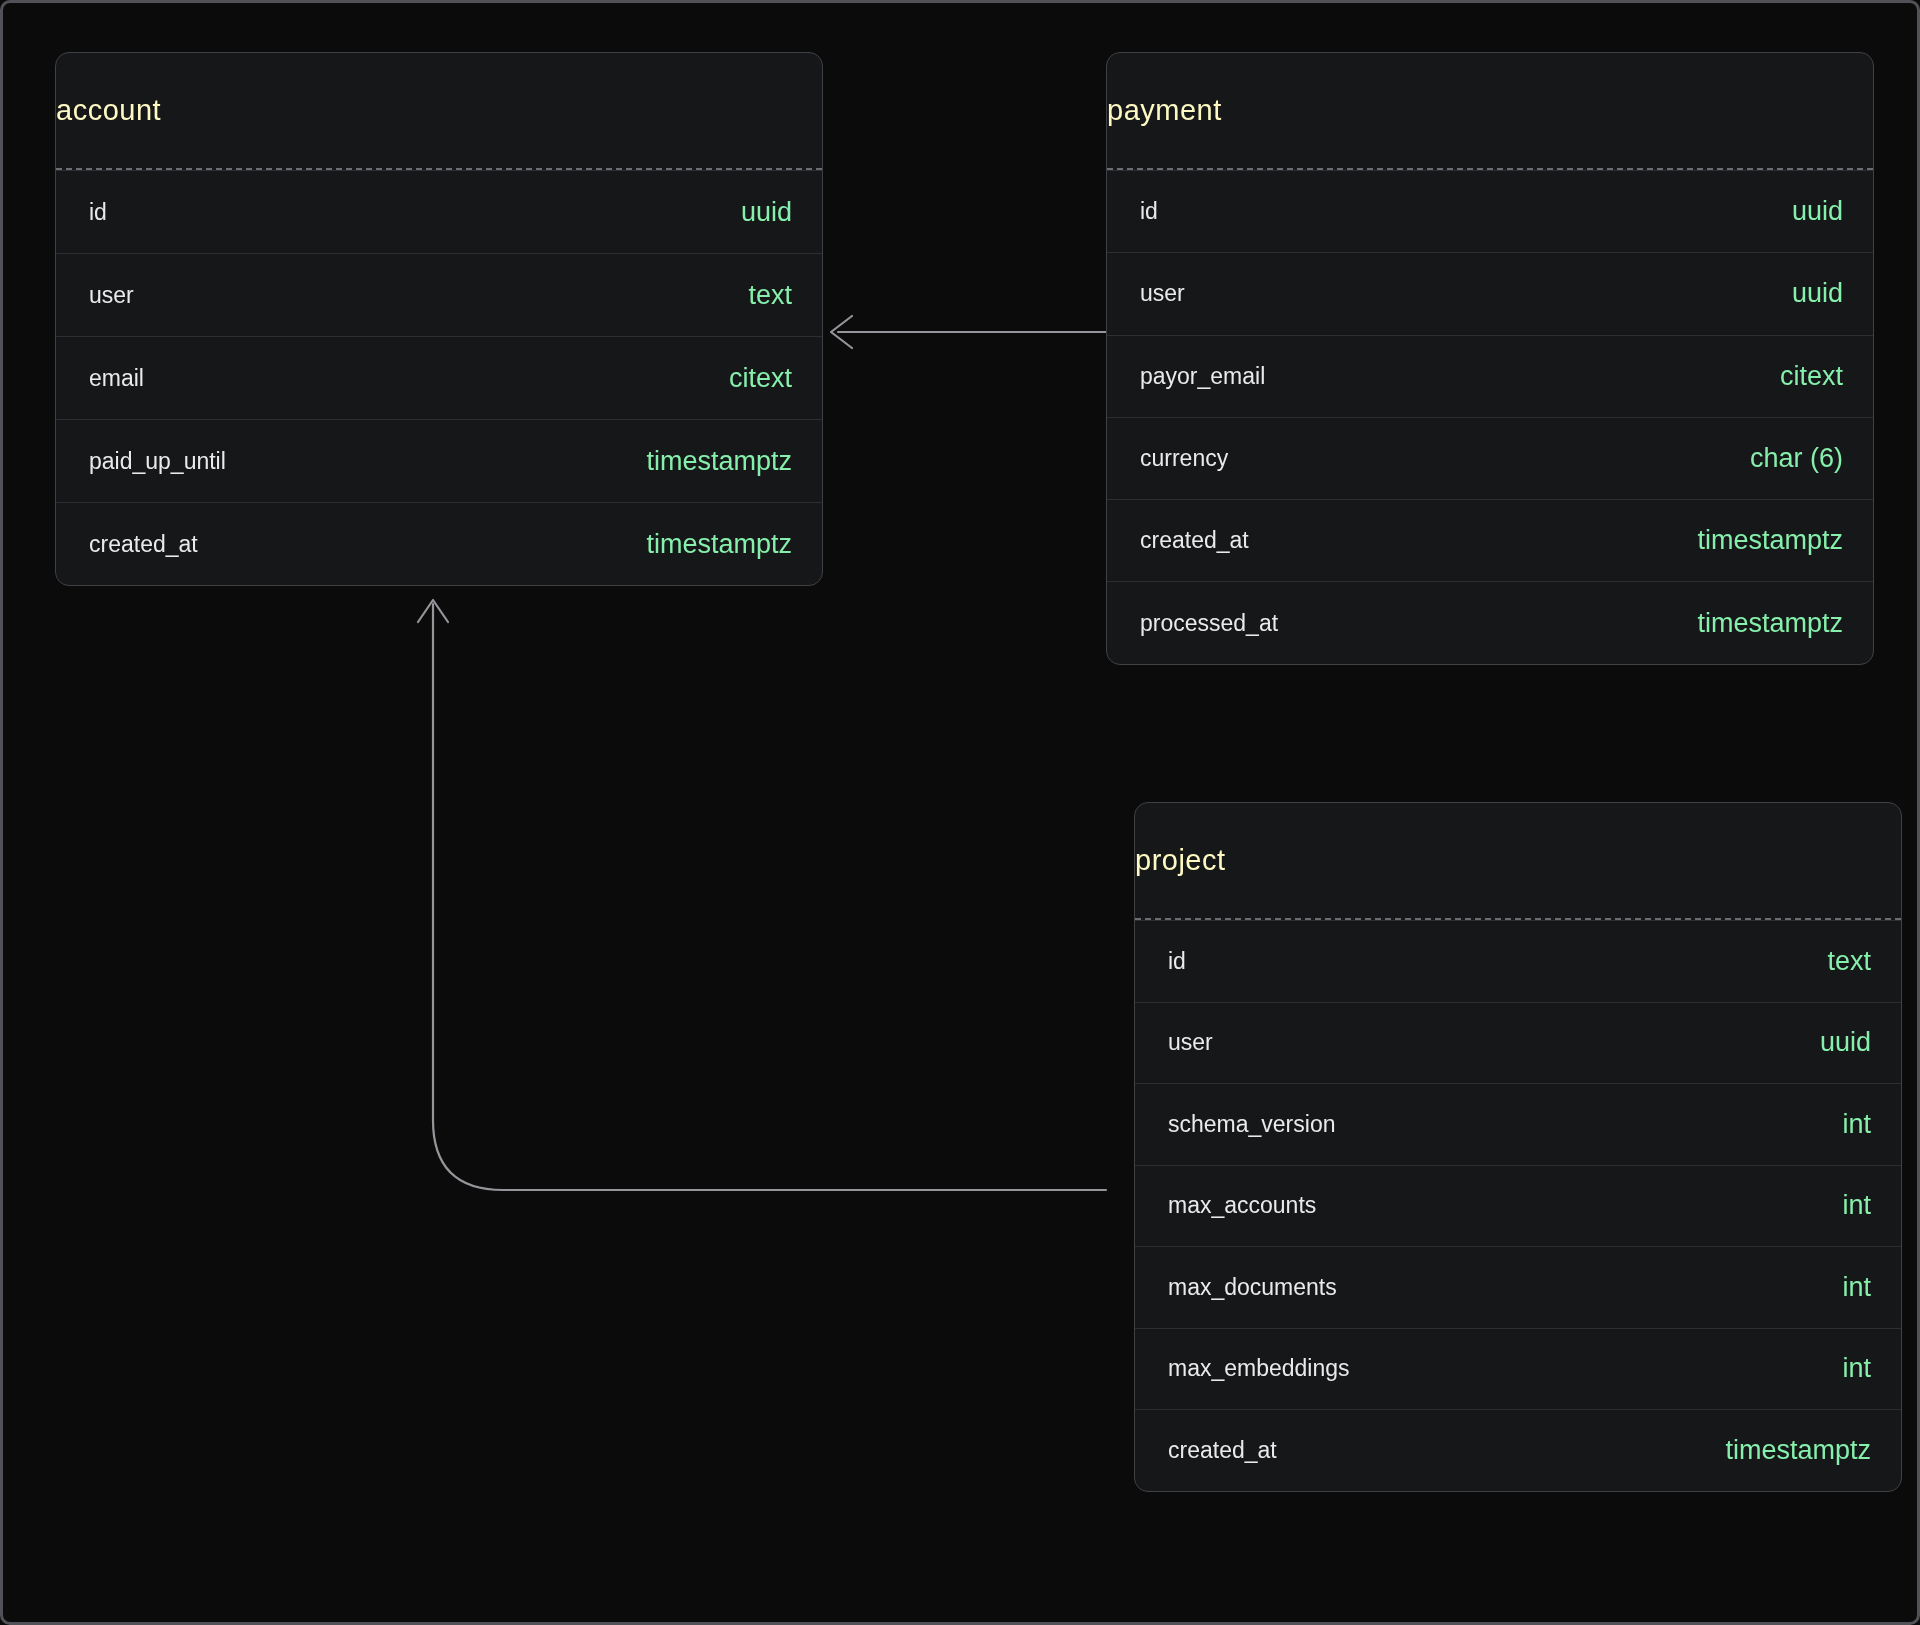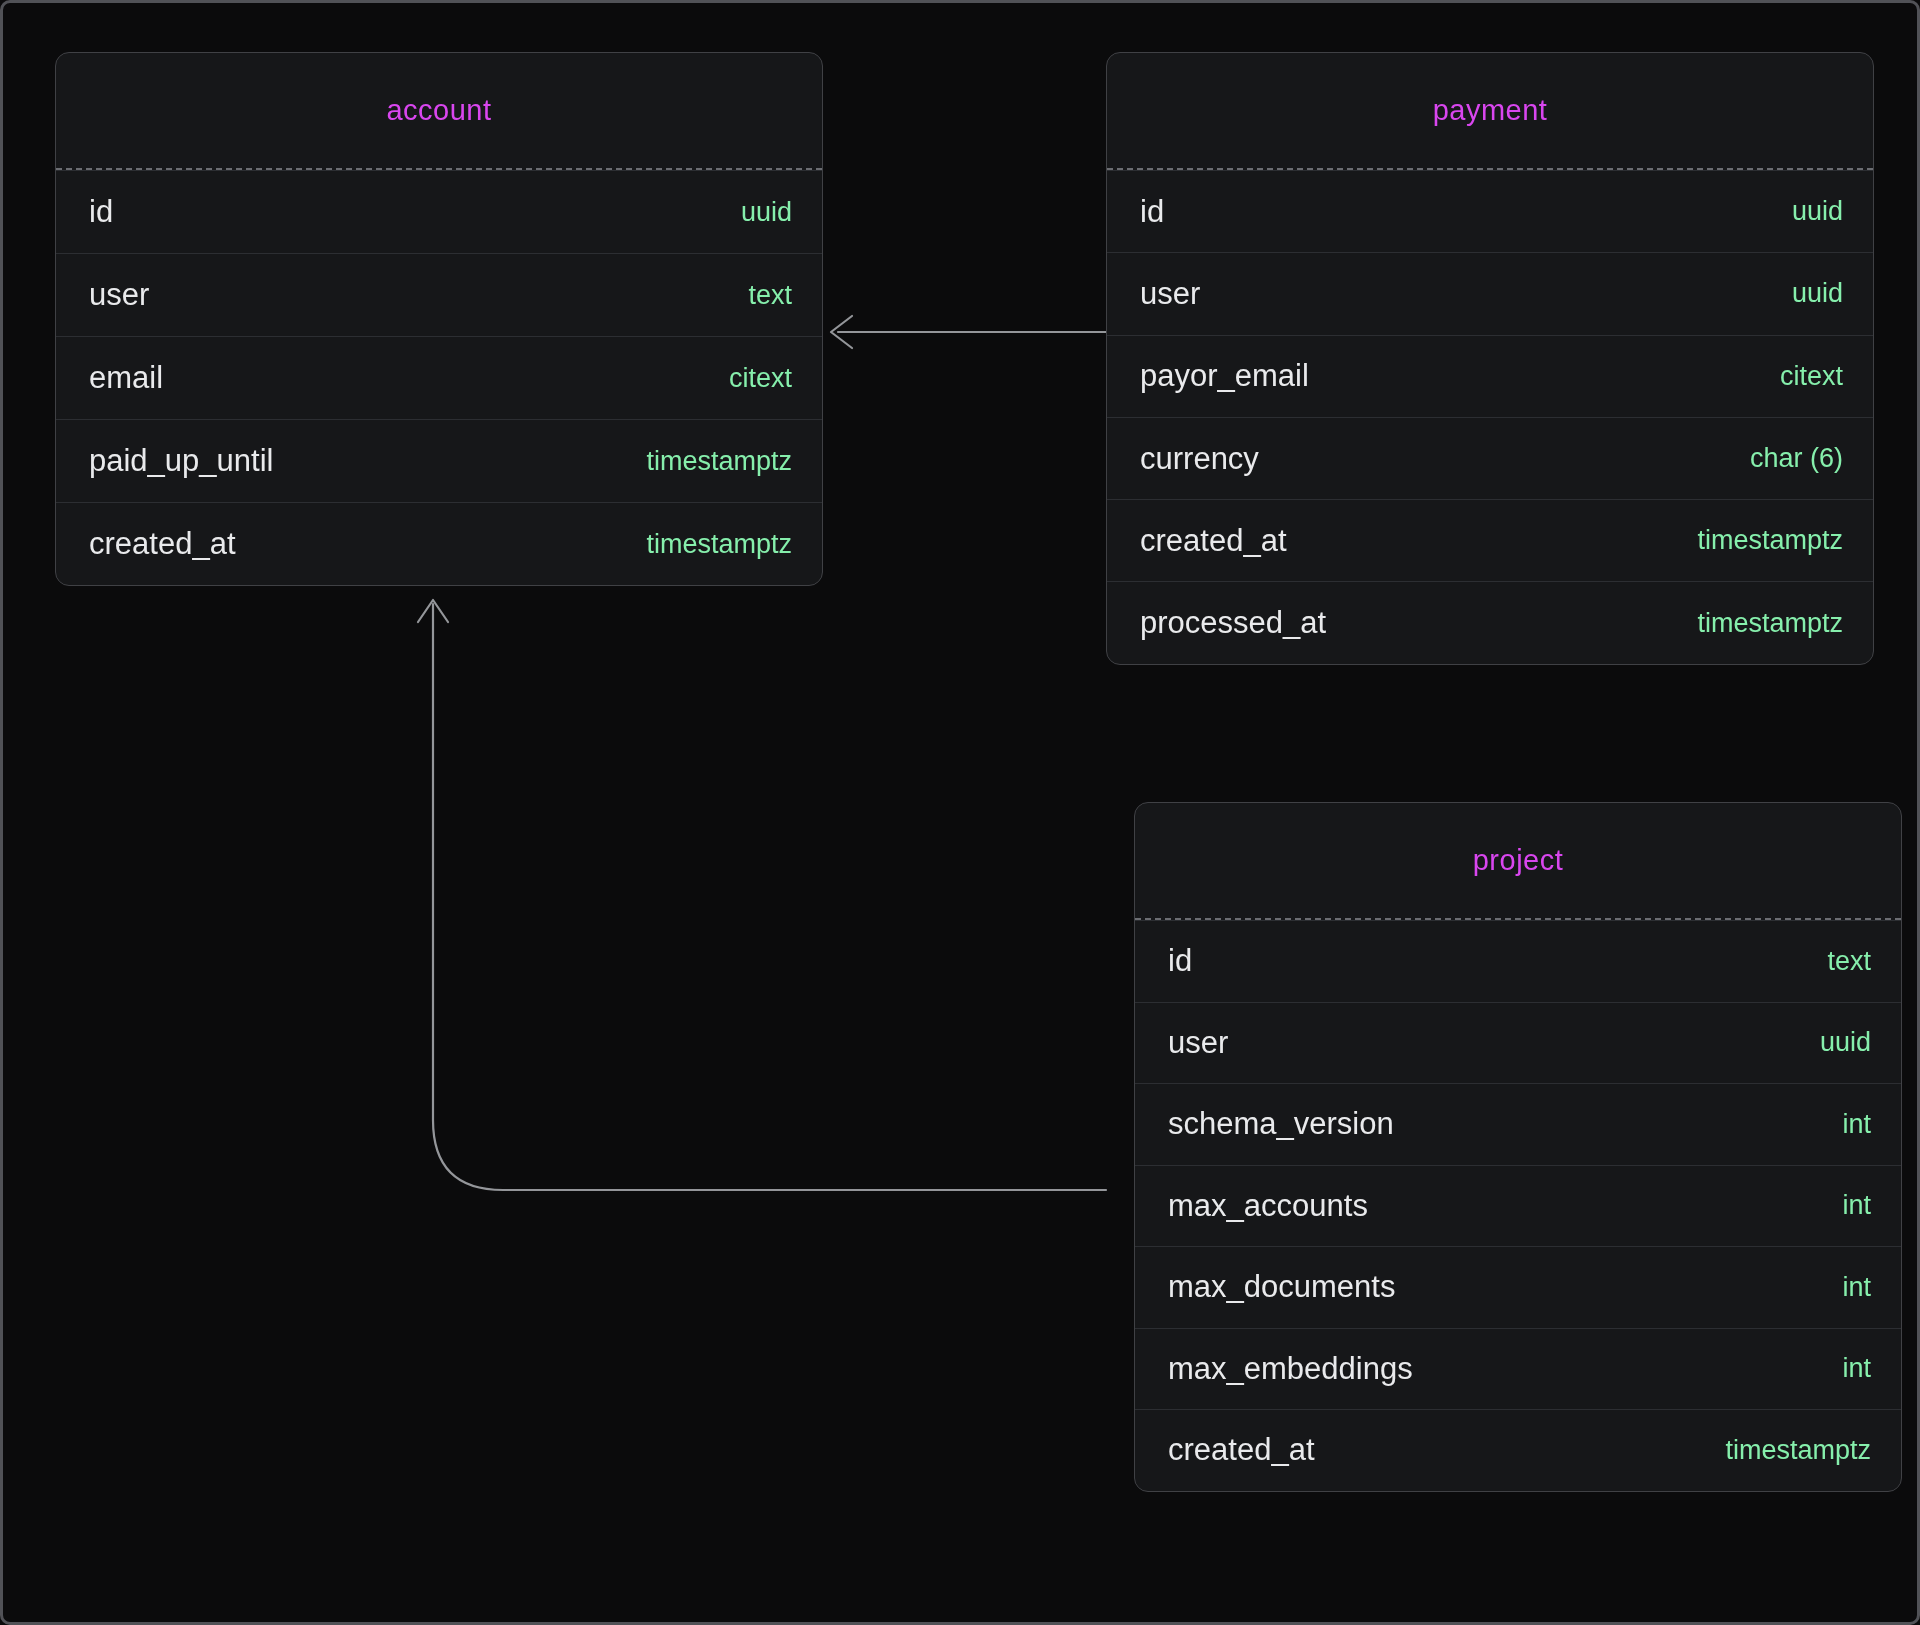--- a/index.html
+++ b/index.html
@@ -34,40 +34,40 @@
     background: #161719;
     border: 1.5px solid #404145;
     border-radius: 14px;
     box-sizing: border-box;
     z-index: 2;
   }
   .table-head {
     height: 115px;
     display: flex;
     align-items: center;
-    justify-content: center;
+    justify-content: flex-start;
     font-size: 29px;
     letter-spacing: 0.5px;
-    color: #d946ef;
+    color: #fef9c3;
     border-bottom: 2px dashed #6b6d72;
     cursor: grab;
   }
   .trow {
     height: var(--rh);
     display: flex;
     align-items: center;
     justify-content: space-between;
     padding: 0 30px 0 33px;
     border-top: 1px solid #2c2e32;
     box-sizing: border-box;
   }
   .trow:first-of-type { border-top: none; }
   .cname {
     color: #e9eaec;
-    font-size: 31px;
+    font-size: 23px;
   }
   .ctype {
     color: #86efac;
     font-size: 27px;
     text-align: right;
   }
   #table-account { left: 55px;  top: 52px;  --rh: 83px; }
   #table-payment { left: 1106px; top: 52px;  --rh: 82.3px; }
   #table-project { left: 1106px; top: 802px; margin-left: 28px; --rh: 81.5px; }
 </style>

